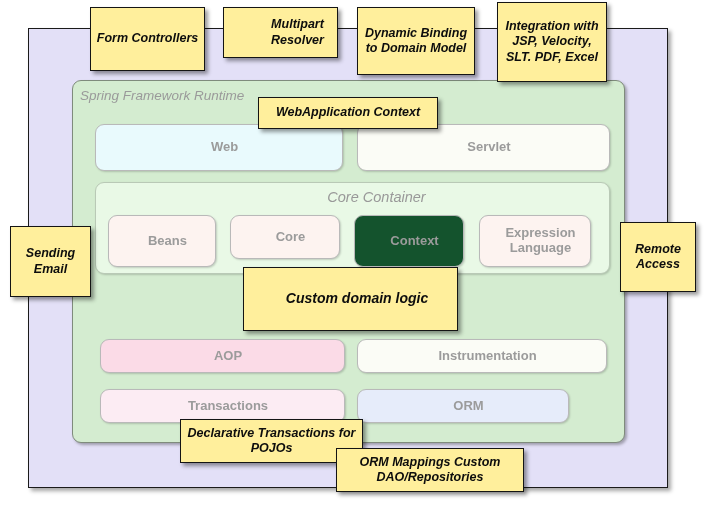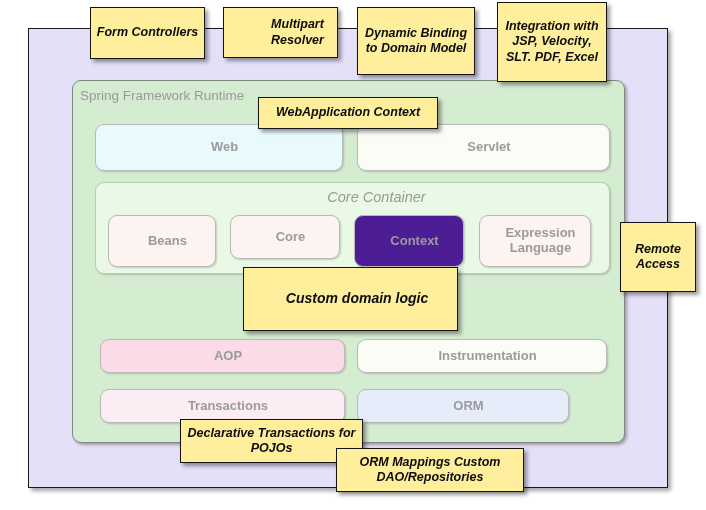--- a/index.html
+++ b/index.html
@@ -57,20 +57,21 @@
     border: 1px solid #7f8b7c;
     border-radius: 9px;
     box-shadow: 2px 2px 3px rgba(0,0,0,0.3);
     box-sizing: border-box;
   }
   .spring-label {
     position: absolute;
     left: 80px;
     top: 88px;
     font-size: 13.5px;
+    font-style: italic;
     color: #9a9a9a;
     white-space: nowrap;
   }
 
   
   .module {
     position: absolute;
     border: 1px solid #b9b9b9;
     border-radius: 9px;
     box-sizing: border-box;
@@ -110,21 +111,21 @@
     width: 515px;
     text-align: center;
     font-size: 14.5px;
     font-style: italic;
     color: #999999;
     padding-left: 24px;
   }
 
   .m-beans   { left: 108px; top: 215px; width: 108px; height: 52px; background: #fdf3f0; }
   .m-core    { left: 230px; top: 215px; width: 110px; height: 44px; background: #fdf3f0; }
-  .m-context { left: 354px; top: 215px; width: 110px; height: 52px; background: #4c1d95; justify-content: center; }
+  .m-context { left: 354px; top: 215px; width: 110px; height: 52px; background: #14532d; justify-content: center; }
   .m-el      { left: 479px; top: 215px; width: 112px; height: 52px; background: #fdf3f0; }
 
   
   .m-aop   { left: 100px; top: 339px; width: 245px; height: 34px; background: #fbdbe7; }
   .m-instr { left: 357px; top: 339px; width: 250px; height: 34px; background: #fbfcf6; }
 
   
   .m-txn { left: 100px; top: 389px; width: 245px; height: 34px; background: #fcecf3; }
   .m-orm { left: 357px; top: 389px; width: 212px; height: 34px; background: #e6ecfa; }
 
@@ -141,21 +142,21 @@
     font-size: 12.5px;
     font-weight: bold;
     font-style: italic;
     color: #0d0d0d;
     line-height: 1.22;
     padding: 2px 4px;
     box-shadow: 3px 3px 4px rgba(0,0,0,0.4);
     z-index: 20;
   }
 
-  .n-form      { left: 90px;  top: 7px;   width: 115px; height: 52px; }
+  .n-form      { left: 90px;  top: 7px;   width: 115px; height: 64px; }
   .n-multipart { left: 223px; top: 7px;   width: 115px; height: 51px; padding-left: 38px; }
   .n-dynamic   { left: 357px; top: 7px;   width: 118px; height: 68px; }
   .n-integr    { left: 497px; top: 2px;   width: 110px; height: 80px; }
   .n-webapp    { left: 258px; top: 97px;  width: 180px; height: 32px; }
   .n-sending   { left: 10px;  top: 226px; width: 81px;  height: 71px; }
   .n-remote    { left: 620px; top: 222px; width: 76px;  height: 70px; }
   .n-custom    { left: 243px; top: 267px; width: 215px; height: 64px; font-size: 14px; padding-left: 17px; }
   .n-declar    { left: 180px; top: 419px; width: 183px; height: 44px; }
   .n-orm-map   { left: 336px; top: 448px; width: 188px; height: 44px; }
 </style>
@@ -215,20 +216,23 @@
   </div>
   <div class="note n-dynamic">
     <span>Dynamic Binding to Domain Model</span>
   </div>
   <div class="note n-integr">
     <span>Integration with JSP, Velocity, SLT. PDF, Excel</span>
   </div>
   <div class="note n-webapp">
     <span>WebApplication Context</span>
   </div>
+  <div class="note n-sending">
+    <span>Sending Email</span>
+  </div>
   <div class="note n-remote">
     <span>Remote Access</span>
   </div>
   <div class="note n-custom">
     <span>Custom domain logic</span>
   </div>
   <div class="note n-declar">
     <span>Declarative Transactions for POJOs</span>
   </div>
   <div class="note n-orm-map">

